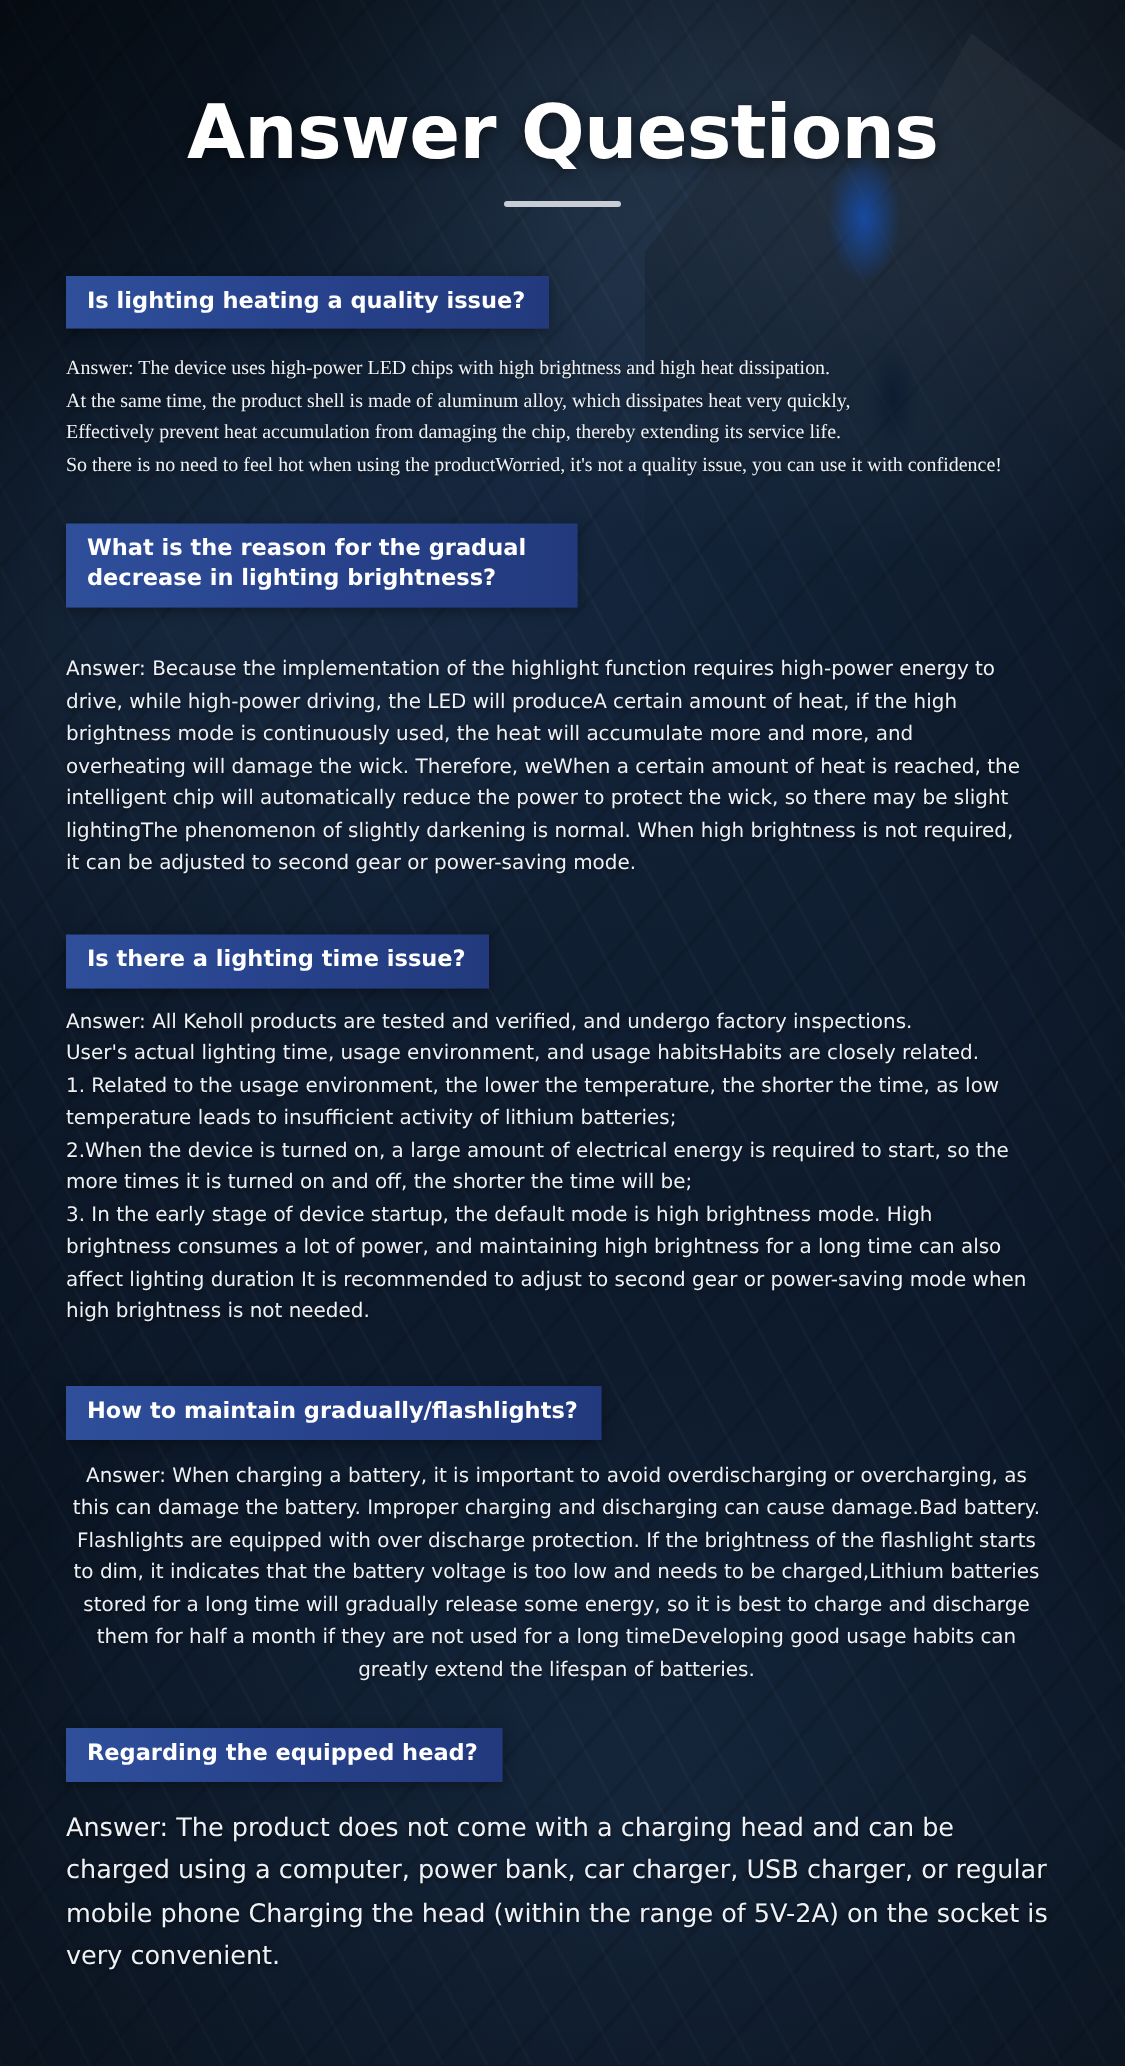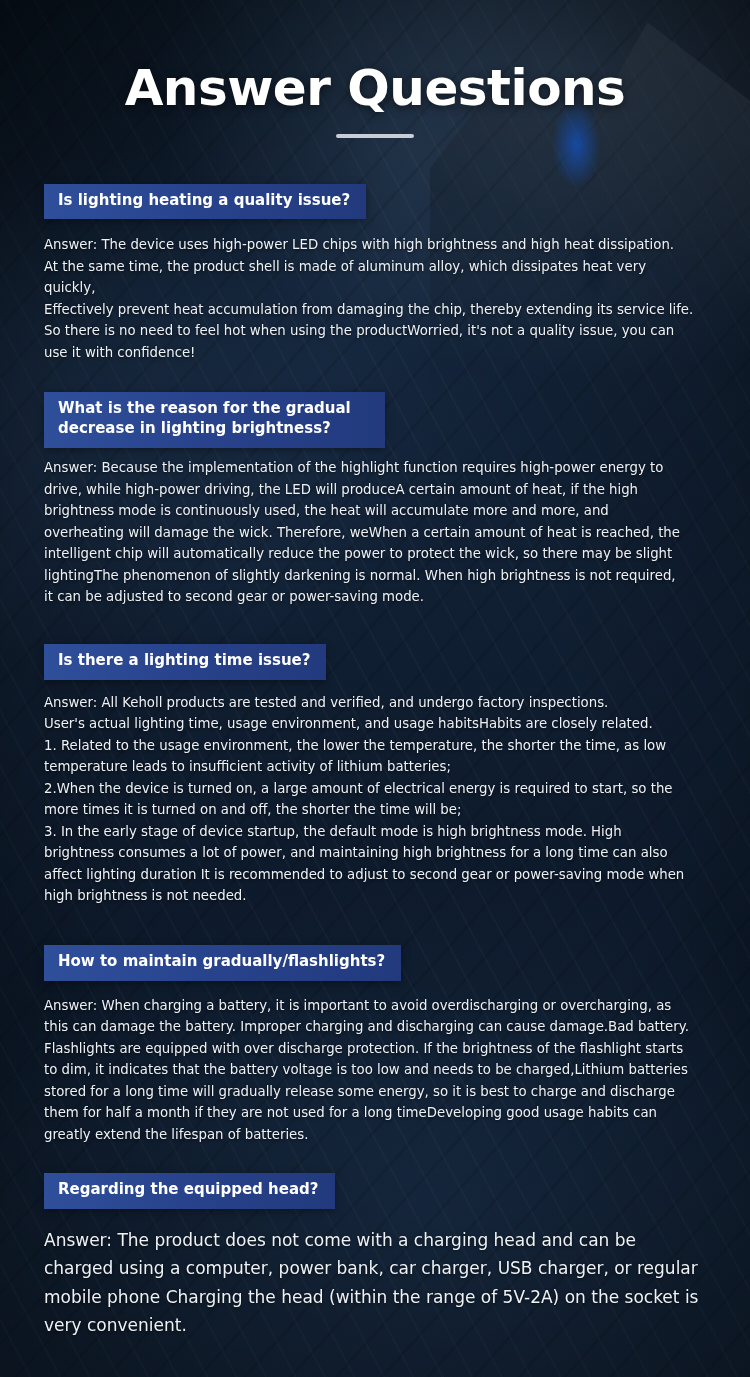--- a/index.html
+++ b/index.html
@@ -112,31 +112,31 @@
     line-height: 1.62;
     text-shadow: 0 1px 3px rgba(0,0,0,0.6);
     white-space: pre-line;
   }
 
   
   .block { padding-left: 44px; padding-right: 46px; }
   .block .q-wrap { margin-left: 0; }
 
   #b1 { margin-top: 46px; }
-  #b1 .answer { margin-top: 15px; padding-right: 8px; }
+  #b1 .answer { margin-top: 15px; padding-right: 8px; font-family: Liberation Serif, serif; }
 
   #b2 { margin-top: 29px; }
   #b2 .q-band { padding-right: 34px; }
-  #b2 .answer { margin-top: 9px; padding-right: 20px; }
+  #b2 .answer { margin-top: 31px; padding-right: 20px; }
 
   #b3 { margin-top: 36px; }
   #b3 .answer { margin-top: 12px; padding-right: 8px; }
 
   #b4 { margin-top: 38px; }
-  #b4 .answer { margin-top: 14px; padding-right: 6px; }
+  #b4 .answer { margin-top: 14px; padding-right: 6px; text-align: center; }
 
   #b5 { margin-top: 28px; }
   #b5 .answer { margin-top: 17px; font-size: 17px; line-height: 1.66; }
 </style>
 </head>
 <body>
 
 <div class="page">
   <div class="bg-rocks"></div>
   <div class="bg-ridge"></div>

